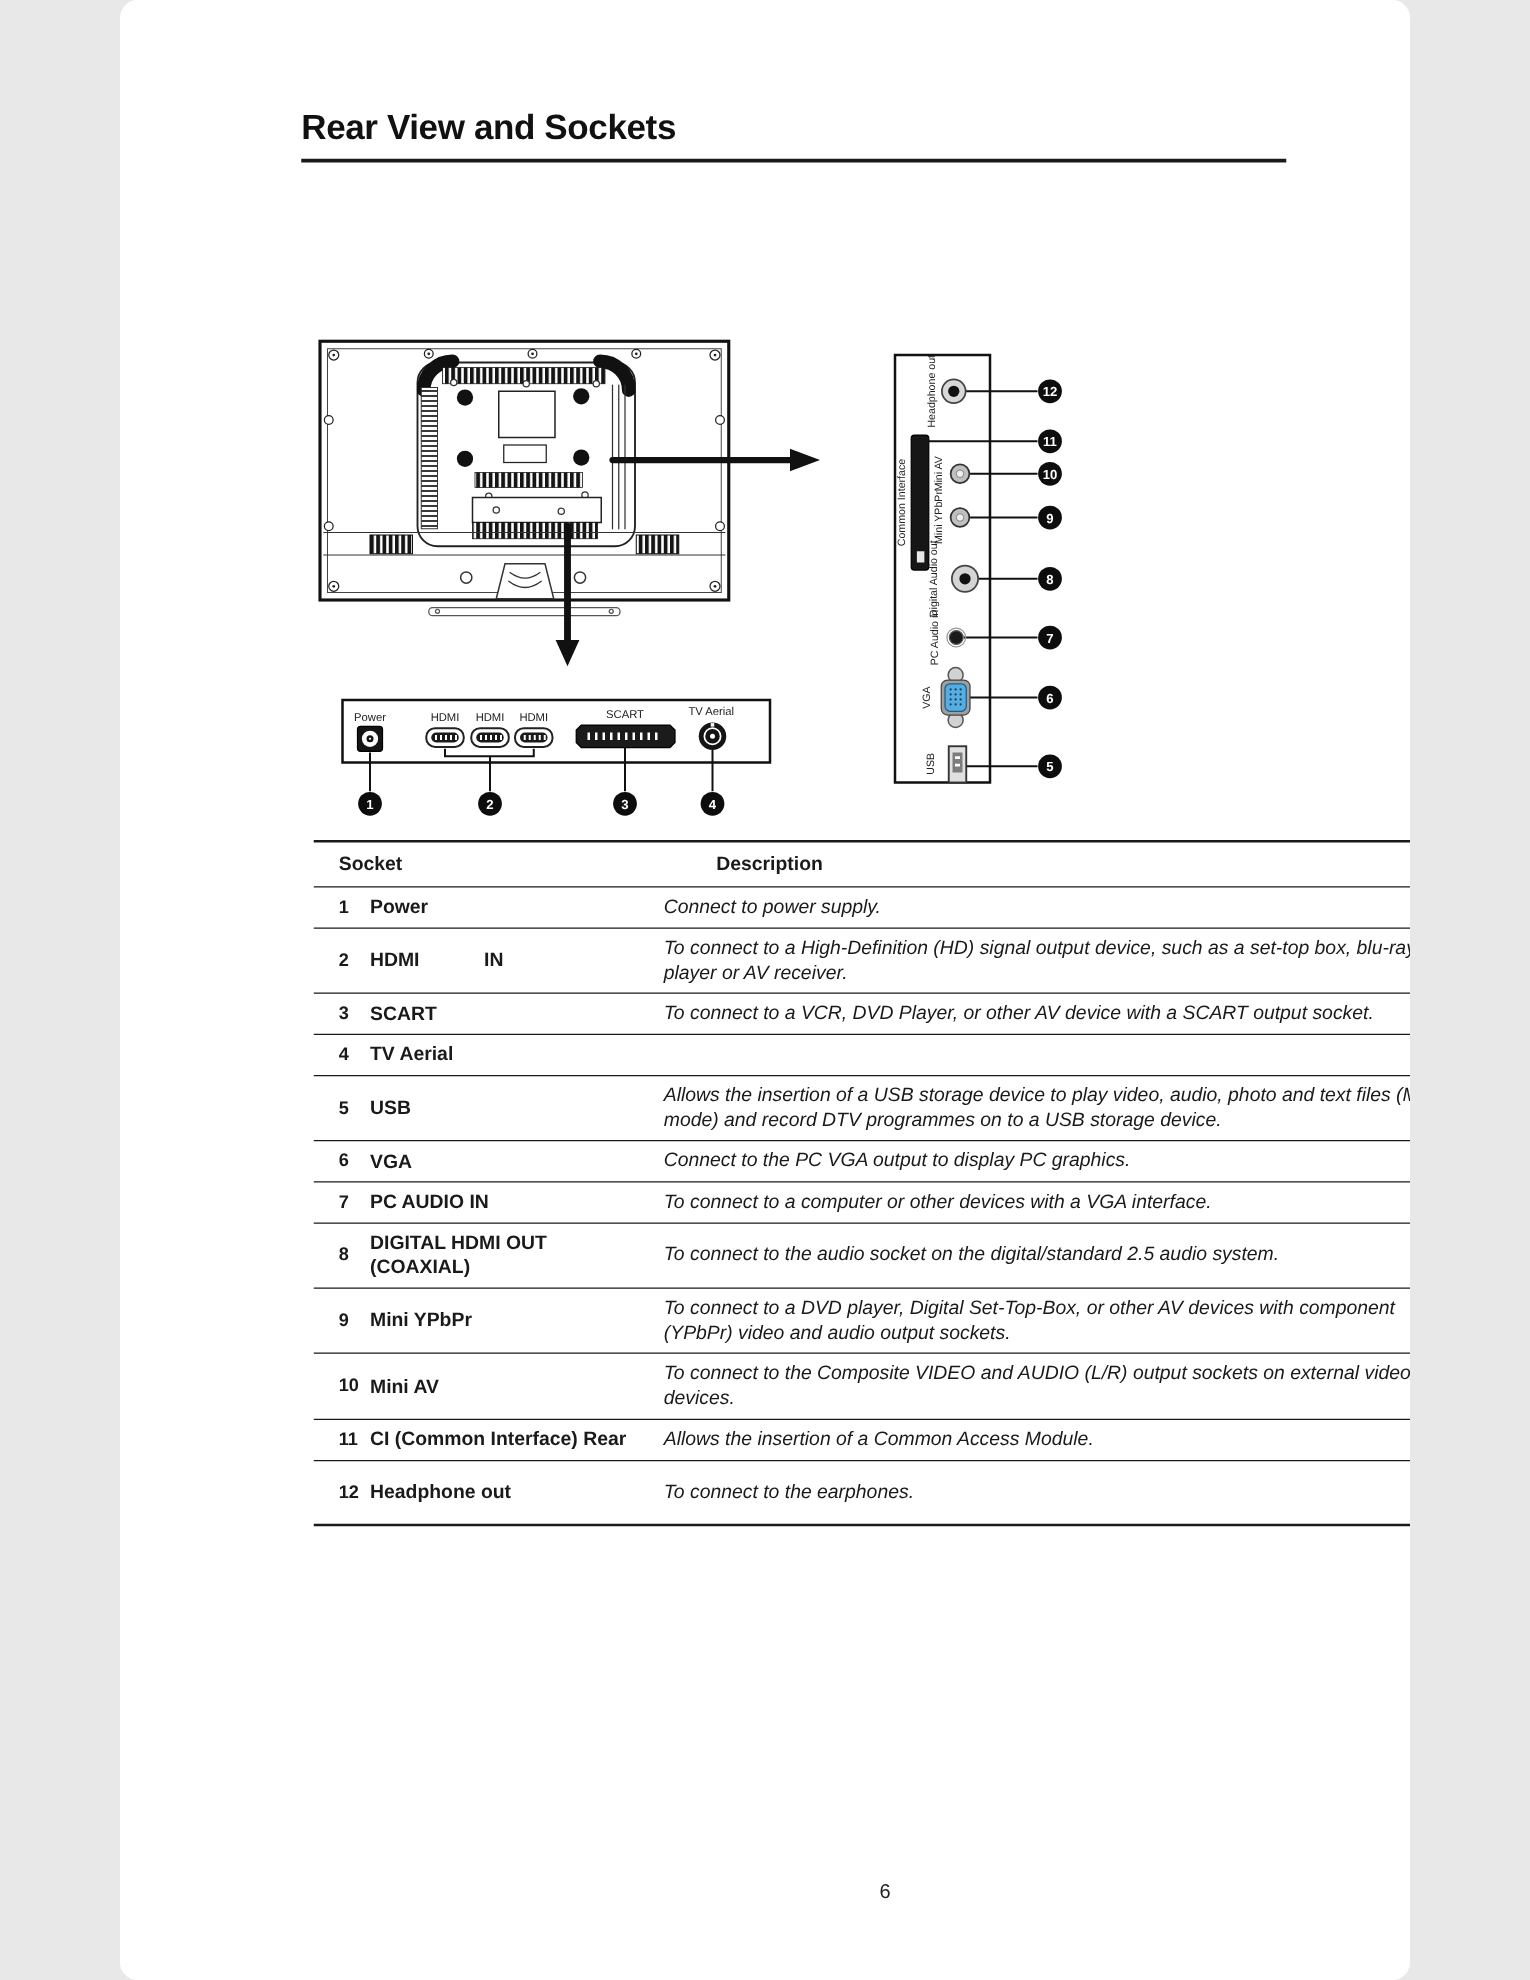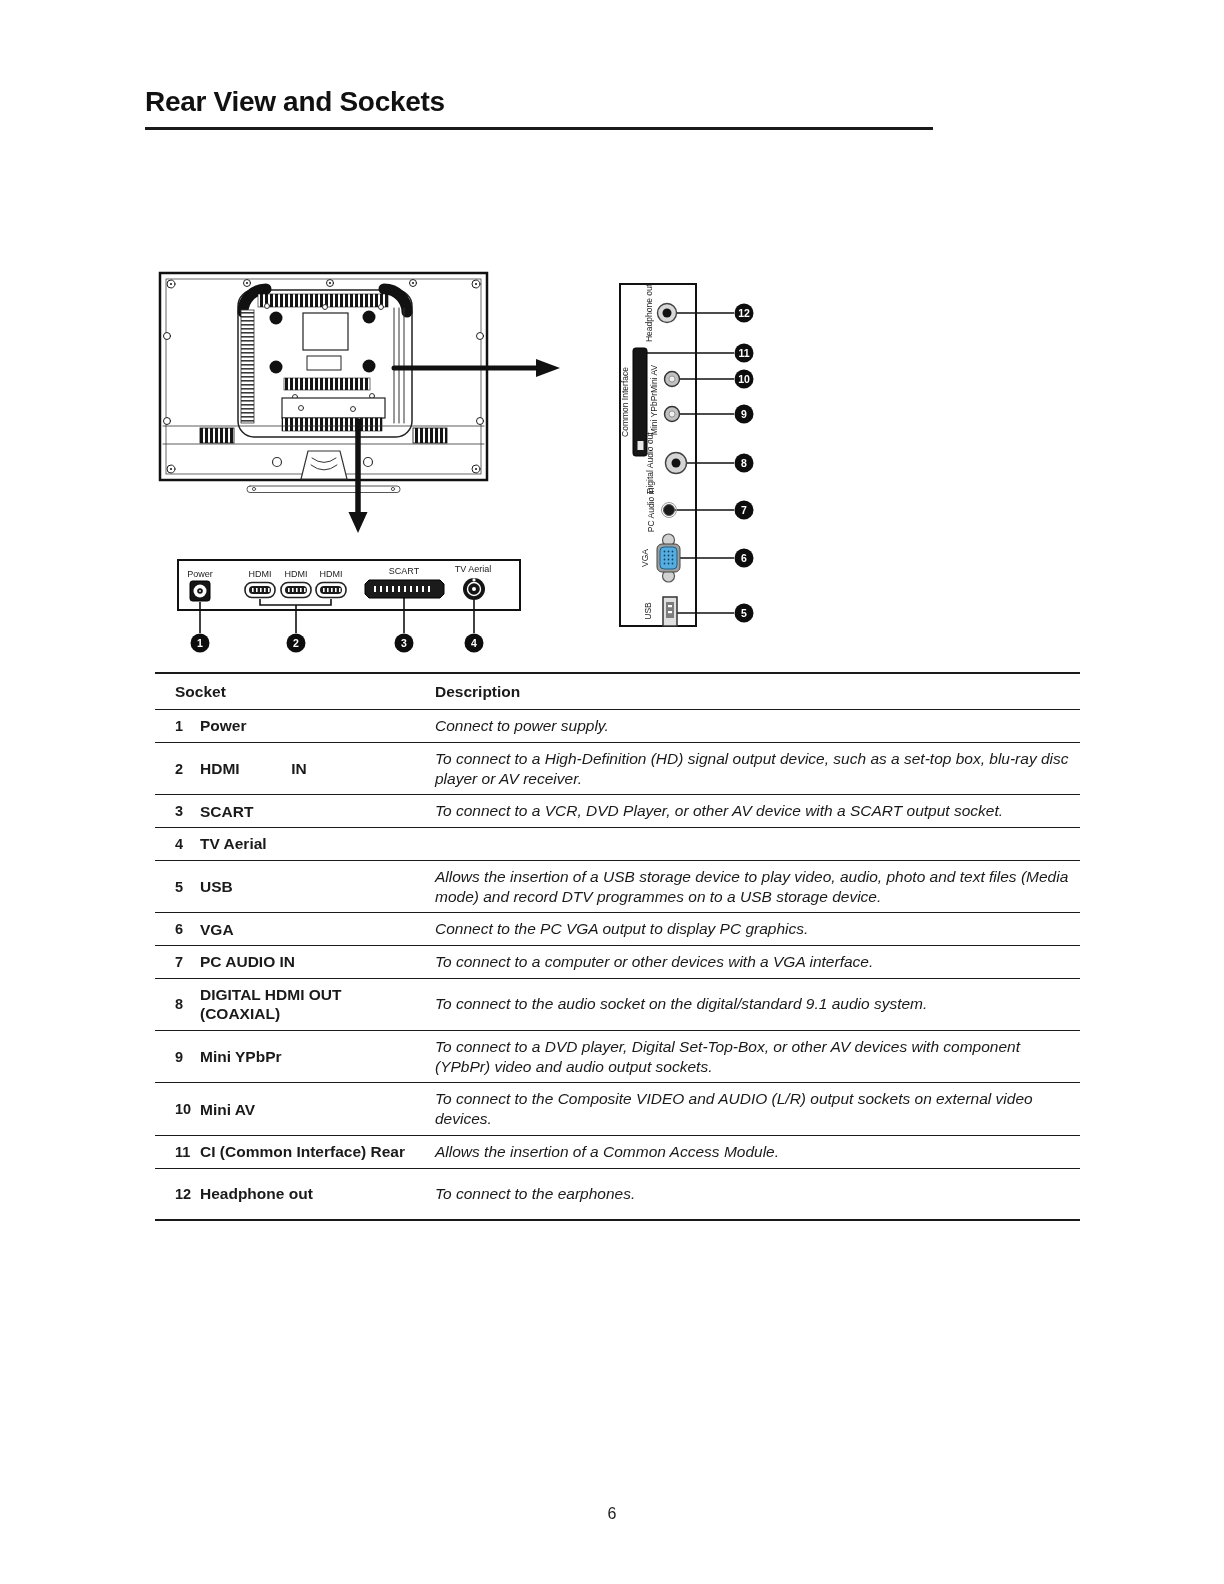--- a/index.html
+++ b/index.html
@@ -1,31 +1,32 @@
 <!DOCTYPE html>
 <html><head>
 <meta charset="utf-8">
 <style>
   html,body{margin:0;padding:0;background:#e8e8e8;}
   .page{
-    position:relative;width:1224px;height:1584px;background:#ffffff;
+    position:relative;width:1032px;height:1584px;background:#ffffff;
     margin:0 auto;font-family:"Liberation Sans","DejaVu Sans",sans-serif;color:#1a1a1a;
     overflow:hidden;
+    border-radius:14px;
   }
   .title{
     position:absolute;left:145px;top:86px;margin:0;
     font-size:28px;font-weight:bold;letter-spacing:-0.3px;color:#111;
   }
   .title-rule{position:absolute;left:145px;top:127px;width:788px;height:3px;background:#1a1a1a;}
   .diagram-svg{position:absolute;left:0;top:0;width:1224px;height:680px;}
   .socket-table{
     position:absolute;left:155px;top:672px;width:925px;
     font-size:15.5px;border-bottom:2.2px solid #1a1a1a;
   }
-  .thead{display:grid;grid-template-columns:280px 1fr;padding:9px 0 8px;border-top:2.2px solid #1a1a1a;}
+  .thead{display:grid;grid-template-columns:280px 1fr;padding:9px 0 8px;border-top:2.2px solid #1a1a1a;gap:42px;}
   .thead .h{font-weight:bold;}
   .thead .h1{padding-left:20px;}
   .trow{
     display:grid;grid-template-columns:45px 235px 1fr;align-items:center;
     border-top:1.6px solid #1a1a1a;padding:6px 0;
   }
   .trow:last-child{padding:15px 0;}
   .c-num{font-weight:bold;font-size:14.5px;padding-left:20px;}
   .c-name{font-weight:bold;padding-right:10px;line-height:1.25;}
   .c-desc{line-height:1.28;padding-right:6px;font-style:italic;}
@@ -349,21 +350,21 @@
       <div class="c-desc">Connect to the PC VGA output to display PC graphics.</div>
     </div>
     <div class="trow">
       <div class="c-num">7</div>
       <div class="c-name">PC AUDIO IN</div>
       <div class="c-desc">To connect to a computer or other devices with a VGA interface.</div>
     </div>
     <div class="trow">
       <div class="c-num">8</div>
       <div class="c-name">DIGITAL HDMI OUT (COAXIAL)</div>
-      <div class="c-desc">To connect to the audio socket on the digital/standard 9.1 audio system.</div>
+      <div class="c-desc">To connect to the audio socket on the digital/standard 2.5 audio system.</div>
     </div>
     <div class="trow">
       <div class="c-num">9</div>
       <div class="c-name">Mini YPbPr</div>
       <div class="c-desc">To connect to a DVD player, Digital Set-Top-Box, or other AV devices with component (YPbPr) video and audio output sockets.</div>
     </div>
     <div class="trow">
       <div class="c-num">10</div>
       <div class="c-name">Mini AV</div>
       <div class="c-desc">To connect to the Composite VIDEO and AUDIO (L/R) output sockets on external video devices.</div>

